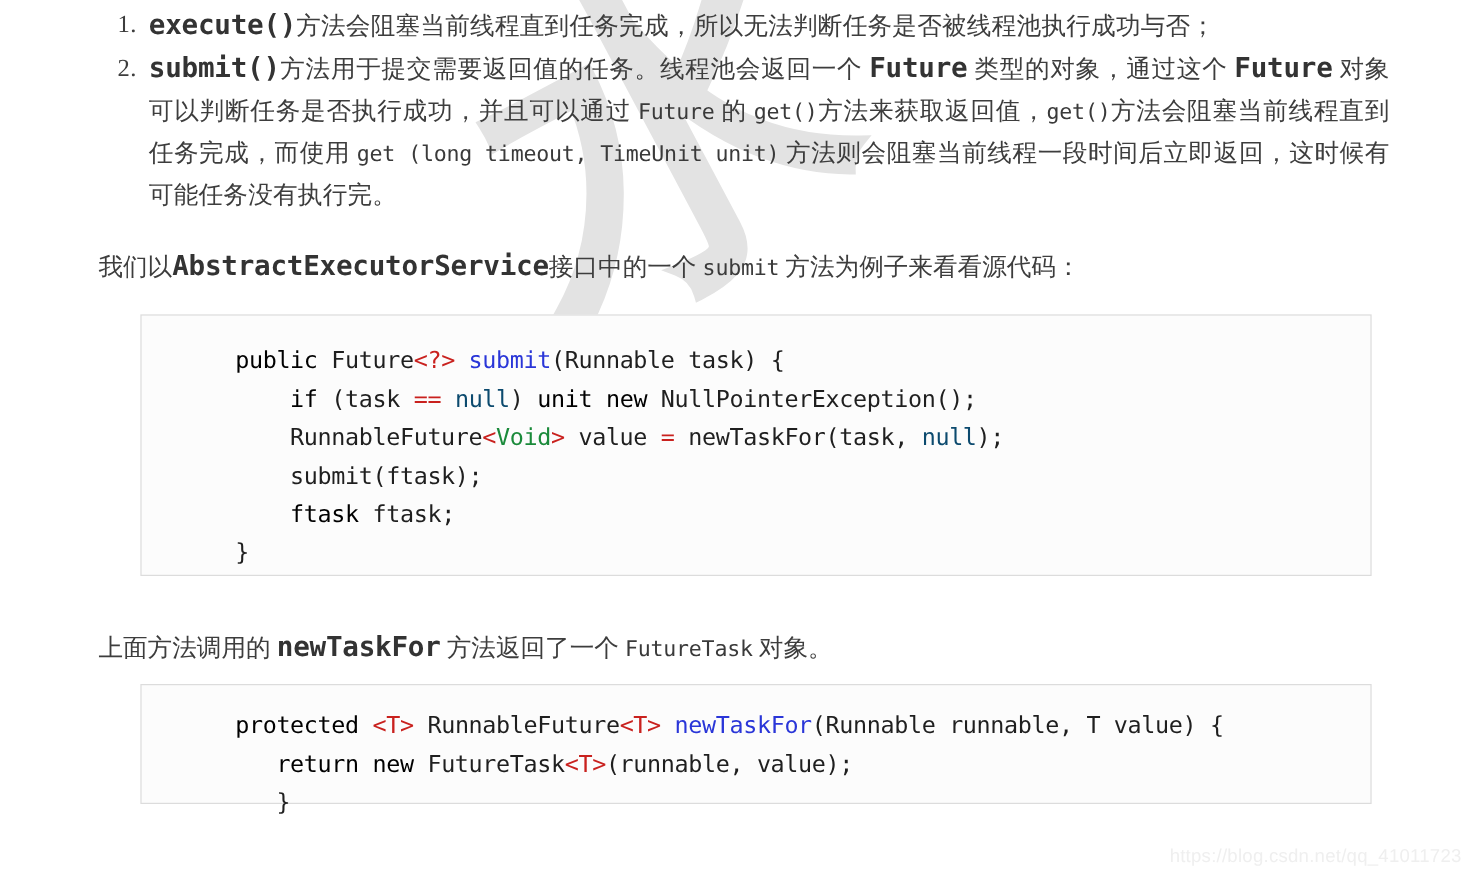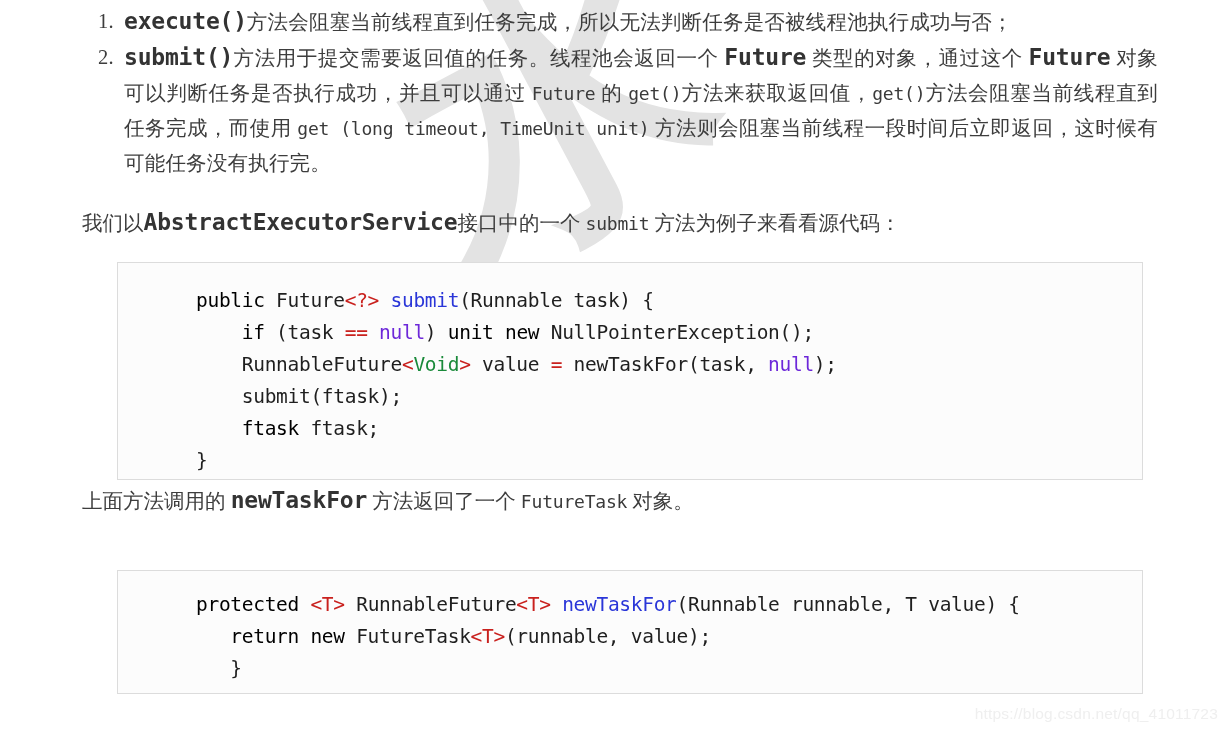--- a/index.html
+++ b/index.html
@@ -87,53 +87,53 @@
 
   
   .para {
     position: absolute;
     left: 82px;
     font-size: 20.5px;
     line-height: 32px;
     color: #3d3d3d;
   }
   #para-example { top: 206px; }
-  #para-newtaskfor { top: 484px; }
+  #para-newtaskfor { top: 524px; }
 
   
   .codeblock {
     position: absolute;
     left: 117px;
     width: 1026px;
     background: #fcfcfc;
     border: 1px solid #dcdcdc;
     box-sizing: border-box;
   }
   #code-submit { top: 262px; height: 218px; }
-  #code-newtaskfor { top: 570px; height: 124px; }
+  #code-newtaskfor { top: 570px; height: 100px; }
 
   .codeblock pre {
     margin: 0;
     padding: 22px 0 0 78px;
     font-family: "DejaVu Sans Mono", "Liberation Mono", monospace;
     font-size: 19.5px;
     line-height: 32px;
     color: #222222;
     letter-spacing: -0.3px;
     white-space: pre;
     tab-size: 4;
   }
   #code-newtaskfor pre { padding-top: 18px; }
 
   
   .t-kw   { color: #000000; }   
   .t-fn   { color: #2a36d8; }   
   .t-op   { color: #c9211e; }   
   .t-type { color: #1a8a3a; text-align: center; }   
-  .t-lit  { color: #6d28d9; margin-top: 36px; }   
+  .t-lit  { color: #0c4a6e; margin-top: 36px; }   
   .t-plain{ color: #1f1f1f; }
 
   
   .url-watermark {
     position: absolute;
     right: 8px;
     bottom: 6px;
     font-family: "Liberation Sans", sans-serif;
     font-size: 15.5px;
     color: #efefef;

